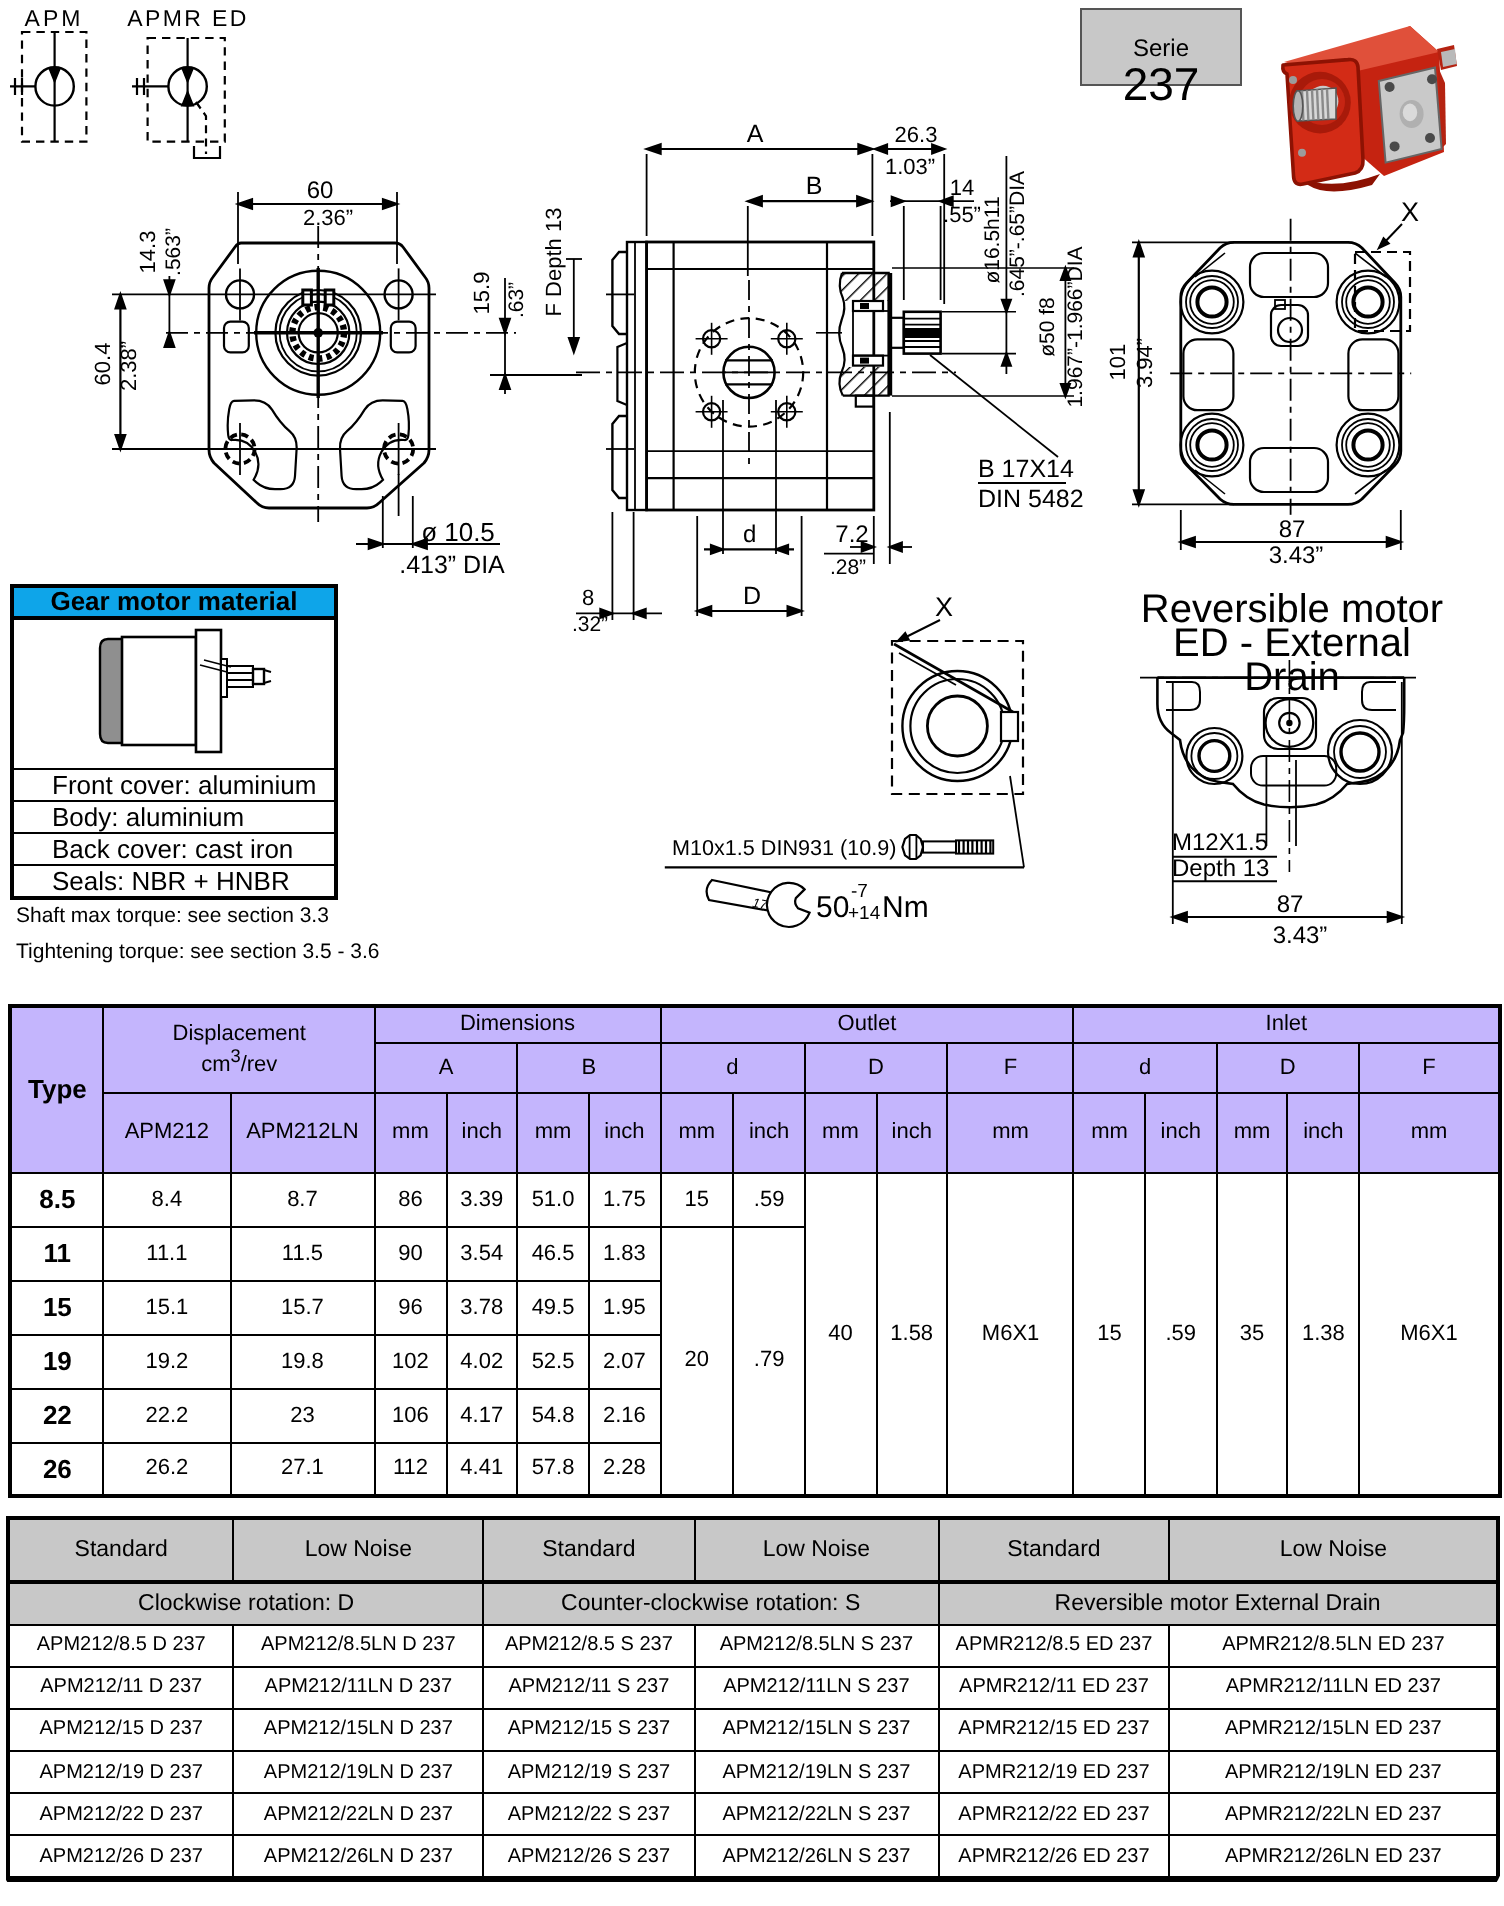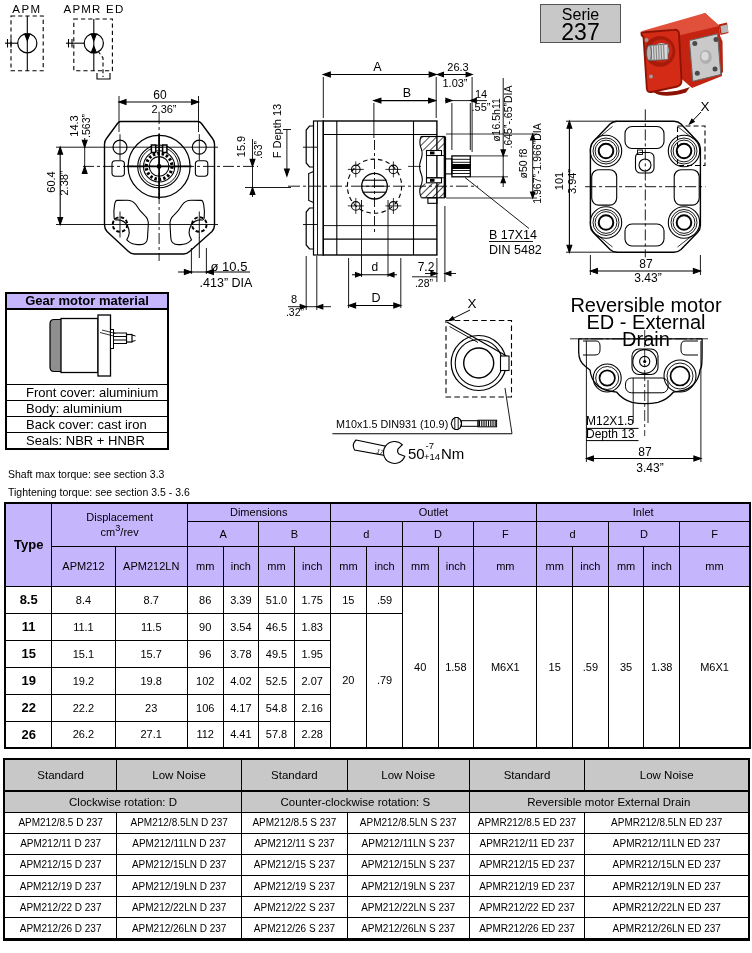--- a/index.html
+++ b/index.html
@@ -1,26 +1,26 @@
 <!DOCTYPE html>
 <html><head>
 <meta charset="utf-8">
 <style>
 html,body{margin:0;padding:0;background:#fff;}
-.page{position:relative;width:752px;height:953px;background:#fff;font-family:"Liberation Sans",sans-serif;color:#000;overflow:hidden;}
+.page{position:relative;width:752px;height:953px;background:#fff;font-family:"Liberation Sans",sans-serif;color:#000;overflow:hidden;border-radius:25px;}
 svg text{font-family:"Liberation Sans",sans-serif;fill:#000;}
 .dw{position:absolute;left:0;top:0;}
 #serie{position:absolute;left:540px;top:4px;width:79px;height:37px;background:#c8c8c8;border:1px solid #555;text-align:center;}
-#serie .s1{font-size:16px;line-height:15px;padding-top:2px;}
+#serie .s1{font-size:12px;line-height:15px;padding-top:12px;}
 #serie .s2{font-size:23px;line-height:20px;}
 #mat{position:absolute;left:5px;top:292px;width:160px;border:2px solid #000;}
-#mat .hd{background:#c4b5fd;border-bottom:2px solid #000;font-weight:bold;font-size:13px;text-align:center;height:14px;line-height:14px;}
+#mat .hd{background:#0ea5e9;border-bottom:2px solid #000;font-weight:bold;font-size:13px;text-align:center;height:14px;line-height:14px;}
 #mat .draw{height:74px;position:relative;}
 #mat .row{border-top:1.5px solid #000;font-size:13px;height:15px;line-height:15px;padding-left:19px;}
-.note{position:absolute;font-size:10.5px;margin-top:16px;}
+.note{position:absolute;font-size:10.5px;}
 table{border-collapse:collapse;table-layout:fixed;}
 #t1{position:absolute;left:4px;top:502px;width:747px;border:2px solid #000;}
 #t1 td,#t1 th{border:1px solid #000;font-size:11px;text-align:center;padding:0;overflow:hidden;font-weight:normal;}
 #t1 .hg{background:#c4b5fd;}
 #t1 .typ{font-weight:bold;font-size:13px;}
 #t2{position:absolute;left:3px;top:758px;width:747px;border:2px solid #000;border-bottom:3px solid #000;}
 #t2 td,#t2 th{border:1px solid #000;font-size:10px;text-align:center;padding:0;overflow:hidden;font-weight:normal;}
 #t2 .hg{background:#c8c8c8;font-size:11.5px;}
 .rmt{position:absolute;text-align:center;font-size:20px;line-height:17px;}
 </style>

